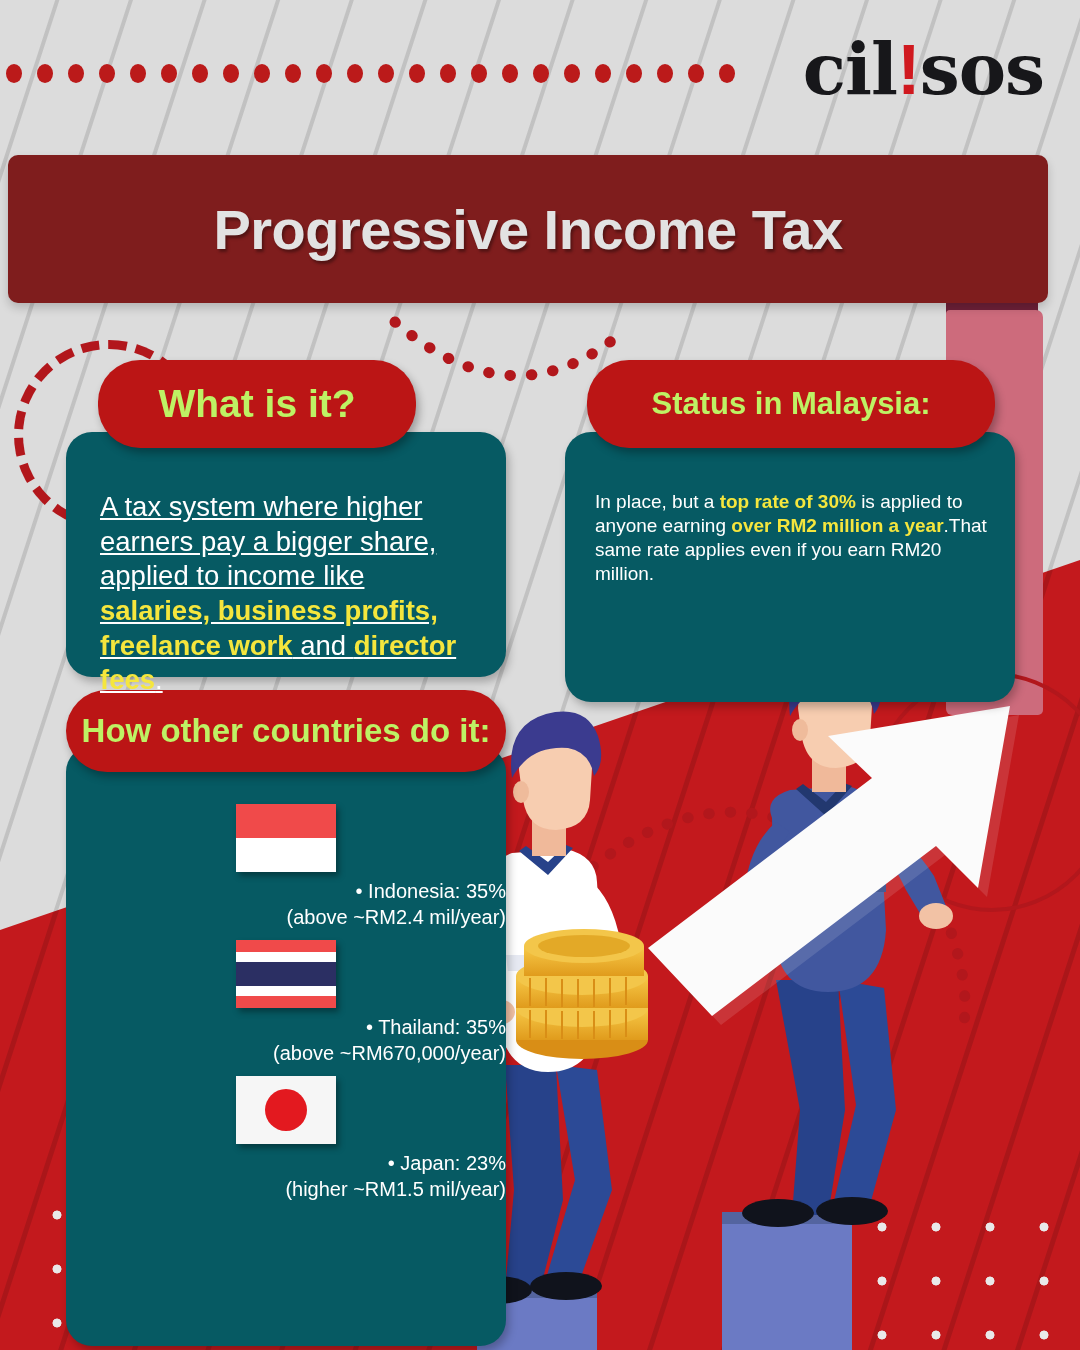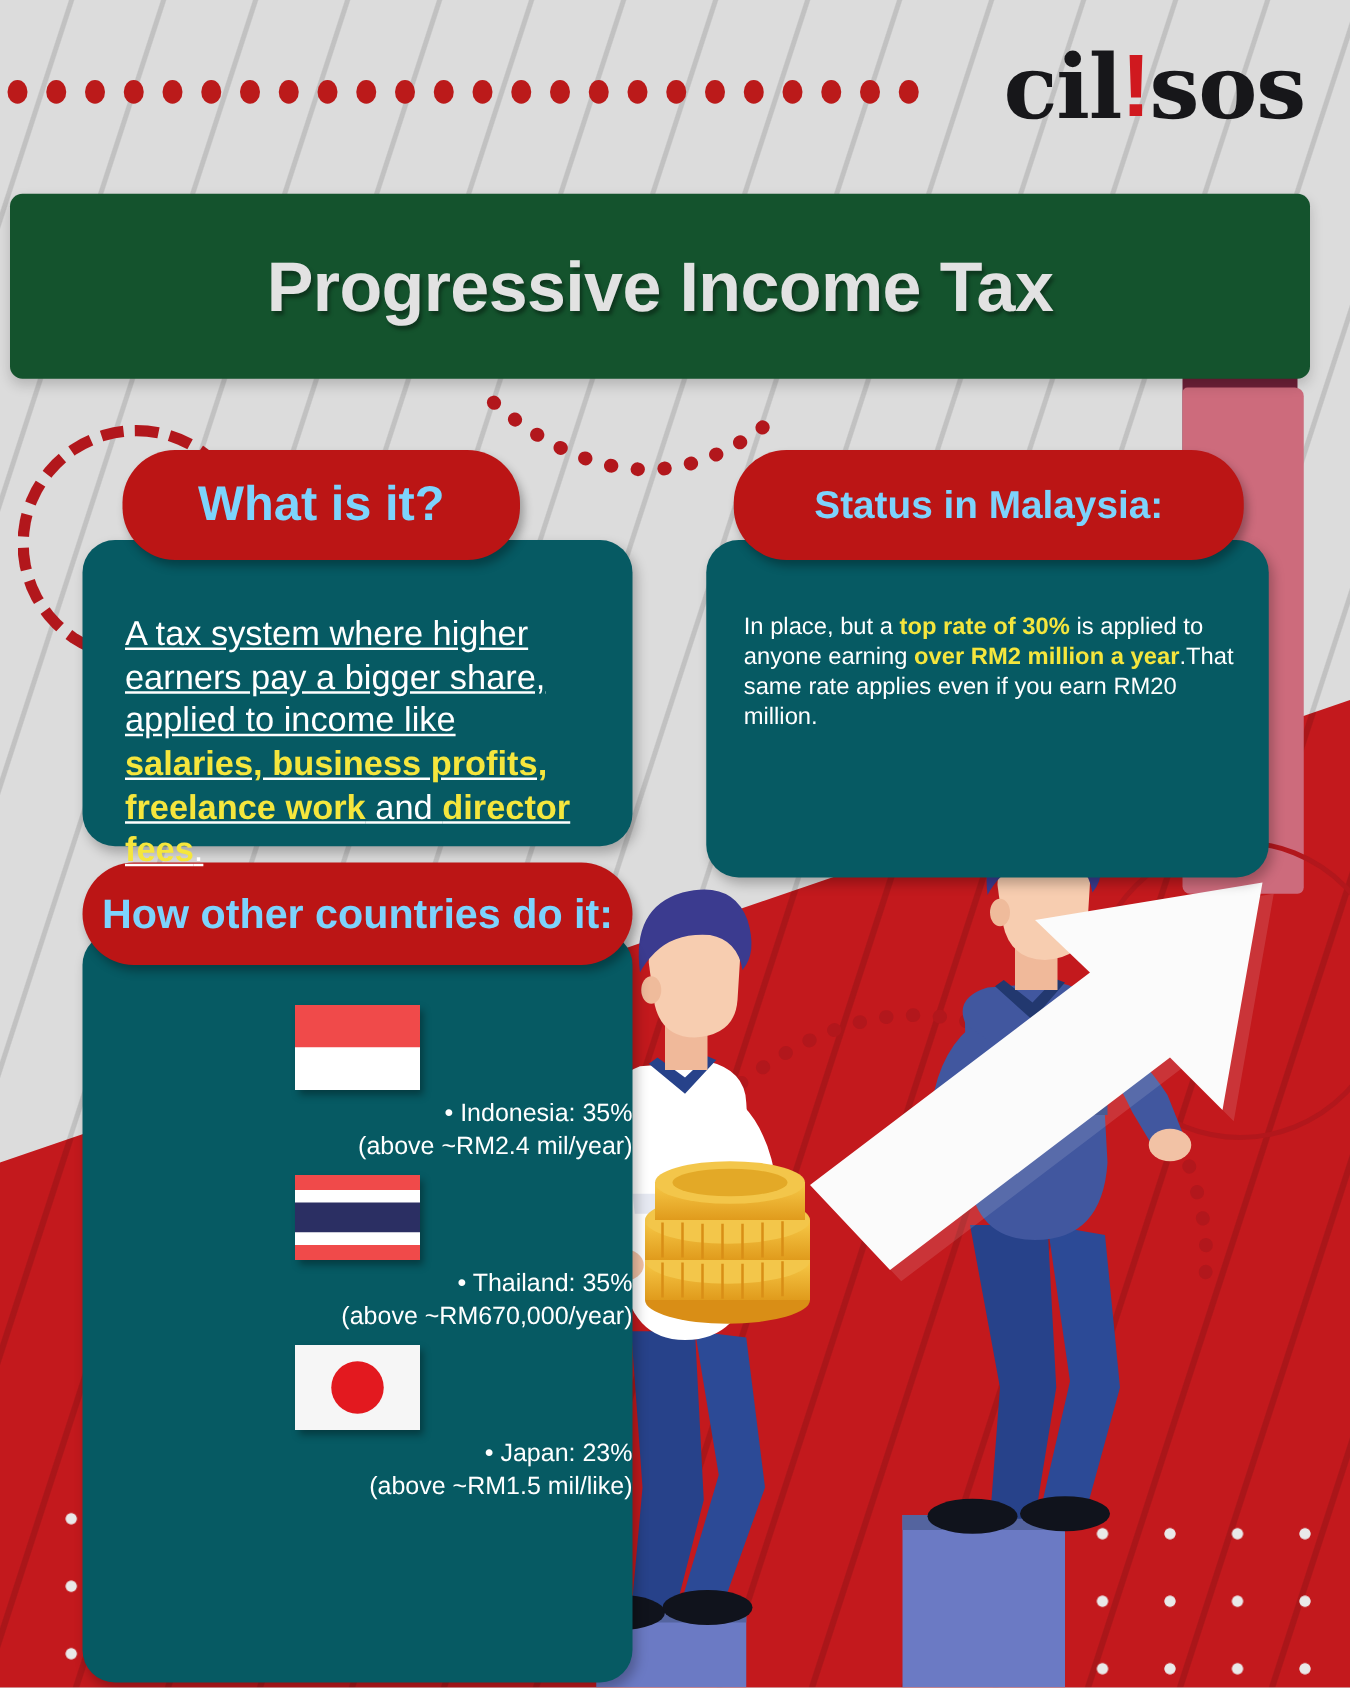--- a/index.html
+++ b/index.html
@@ -95,21 +95,21 @@
     font-family:"DejaVu Serif", serif;
     font-weight:bold; font-size:71px; letter-spacing:-1px;
     color:#17171a; line-height:1;
     display:flex; align-items:center;
   }
   #logo .bang { color:#d0191f; font-family:"Liberation Sans", sans-serif; }
 
   
   #title-band {
     position:absolute; left:8px; top:155px; width:1040px; height:148px;
-    background:#14532d;
+    background:#7f1d1d;
     border-radius:10px;
     display:flex; align-items:center; justify-content:center;
     box-shadow:0 5px 10px rgba(0,0,0,.18);
   }
   #title-text {
     color:#e2e2e2; font-size:56px; font-weight:bold;
     letter-spacing:-.5px;
     text-shadow:2px 3px 3px rgba(0,0,0,.35);
   }
 
@@ -117,21 +117,21 @@
   .card { position:absolute; }
   .card .panel {
     position:absolute; left:0; top:48px;
     background:#065a63; border-radius:26px;
     box-shadow:3px 5px 9px rgba(0,0,0,.25);
   }
   .card .badge {
     position:absolute; top:0;
     background:#bb1515; border-radius:42px;
     display:flex; align-items:center; justify-content:center;
-    color:#7dd3fc; font-weight:bold;
+    color:#bef264; font-weight:bold;
     box-shadow:3px 5px 8px rgba(0,0,0,.30);
     z-index:3;
   }
   .card .body {
     position:absolute;
     color:#ffffff; line-height:1.26;
     z-index:4;
   }
   .card .body b { color:#f5e63d; }
 
@@ -392,17 +392,17 @@
         </div>
       </div>
       <div class="country-item">
         <div class="flag-wrap">
           <div class="flag flag-jp">
             <span class="dot"></span>
           </div>
         </div>
         <div class="country-text">
           <div>• Japan: 23%</div>
-          <div class="l2">(above ~RM1.5 mil/like)</div>
+          <div class="l2">(higher ~RM1.5 mil/year)</div>
         </div>
       </div>
     </div>
 </div>
 
 </body></html>

